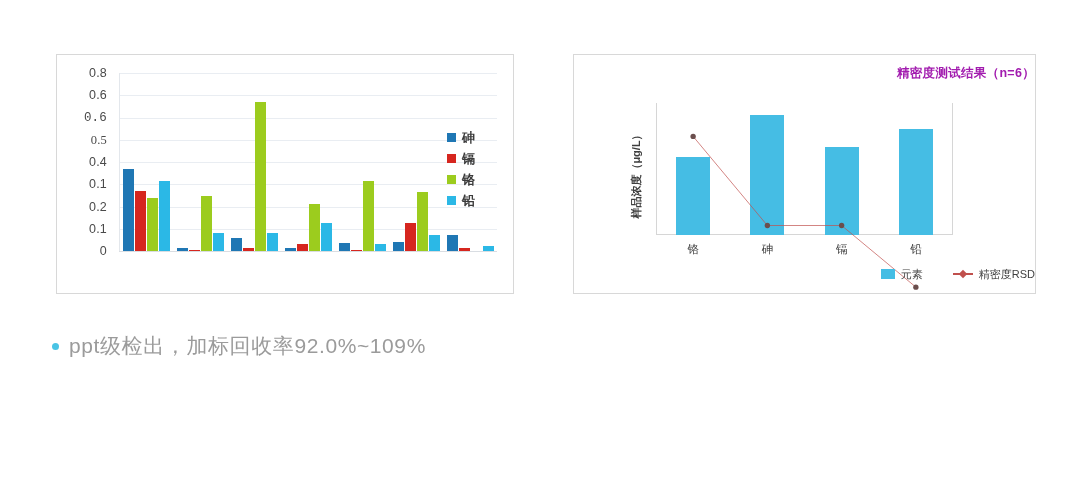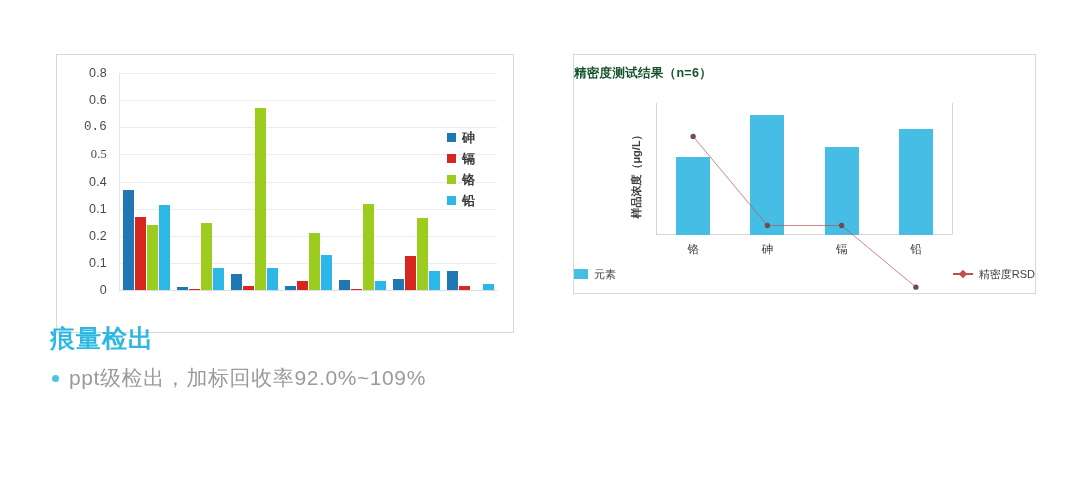--- a/index.html
+++ b/index.html
@@ -14,21 +14,21 @@
   .col{position:absolute;top:0;height:481px;}
   .col-left{left:0;width:540px;}
   .col-right{left:540px;width:540px;}
 
   
   .chart-frame{
     position:absolute;background:#ffffff;
     border:1px solid #d8d8d8;
     box-sizing:border-box;
   }
-  .frame-left{left:56px;top:54px;width:458px;height:279px;}
+  .frame-left{left:56px;top:54px;width:458px;height:240px;}
   .frame-right{left:33px;top:54px;width:463px;height:240px;}
 
   
   .lc{position:absolute;inset:0;}
   .lc-plot{
     position:absolute;left:62px;top:18px;right:16px;bottom:42px;
   }
   .lc-ylabels{
     position:absolute;left:8px;top:18px;bottom:42px;width:48px;
   }
@@ -62,22 +62,22 @@
   }
   .lc-legend .le{
     display:flex;align-items:center;gap:6px;height:21px;
   }
   .lc-legend .sw{width:9px;height:9px;display:inline-block;}
   .lc-legend .lt{font-size:13px;color:#3b3b3b;font-weight:bold;}
 
   
   .rc{position:absolute;inset:0;}
   .rc-title{
-    position:absolute;left:0;right:0;top:10px;text-align:left;
-    font-size:12.5px;color:#14532d;font-weight:bold;letter-spacing:.3px;
+    position:absolute;left:0;right:0;top:10px;text-align:right;
+    font-size:12.5px;color:#a21caf;font-weight:bold;letter-spacing:.3px;
   }
   .rc-ytitle{
     position:absolute;left:18px;top:50%;transform:translateY(-50%) rotate(-90deg);
     transform-origin:center;
     font-size:11px;color:#3f3f3f;font-weight:bold;white-space:nowrap;
   }
   .rc-plot{
     position:absolute;left:82px;right:82px;top:48px;bottom:58px;
   }
   .rc-plot .axis-y{position:absolute;left:0;top:0;bottom:0;width:1px;background:#d6d6d6;}
@@ -101,21 +101,21 @@
   .rc-bar{width:34px;}
   .rc-line{position:absolute;inset:0;overflow:visible;}
   .rc-xlabels{
     position:absolute;left:82px;right:82px;bottom:34px;height:20px;display:flex;
   }
   .rc-xlabels .xl{
     flex:1 1 0;text-align:center;font-size:11.5px;color:#3f3f3f;line-height:20px;
   }
   .rc-legend{
     position:absolute;left:0;right:0;bottom:8px;height:22px;
-    display:flex;align-items:center;justify-content:space-between;gap:20px;
+    display:flex;align-items:center;justify-content:flex-end;gap:30px;
   }
   .rc-legend .le{display:flex;align-items:center;gap:6px;}
   .rc-legend .sw-bar{width:14px;height:10px;display:inline-block;}
   .rc-legend .sw-line{width:20px;height:10px;display:inline-block;position:relative;}
   .rc-legend .sw-line i{
     position:absolute;left:0;right:0;top:4px;height:2px;background:#c0504d;display:block;
   }
   .rc-legend .sw-line b{
     position:absolute;left:7px;top:2px;width:6px;height:6px;background:#c0504d;
     transform:rotate(45deg);display:block;
@@ -235,21 +235,20 @@
             </div>
             <div class="le">
               <span class="sw" style="background: rgb(43, 184, 230);"></span>
               <span class="lt">铅</span>
             </div>
           </div>
       </div>
     </div>
 
     <div class="cap cap-left">
-      <div class="cap-h">痕量检出</div>
       <div class="cap-row">
         <span class="cap-dot"></span>
         <span class="cap-t">ppt级检出，加标回收率92.0%~109%</span>
       </div>
     </div>
 
   </div>
 
   <div class="col col-right">
 

